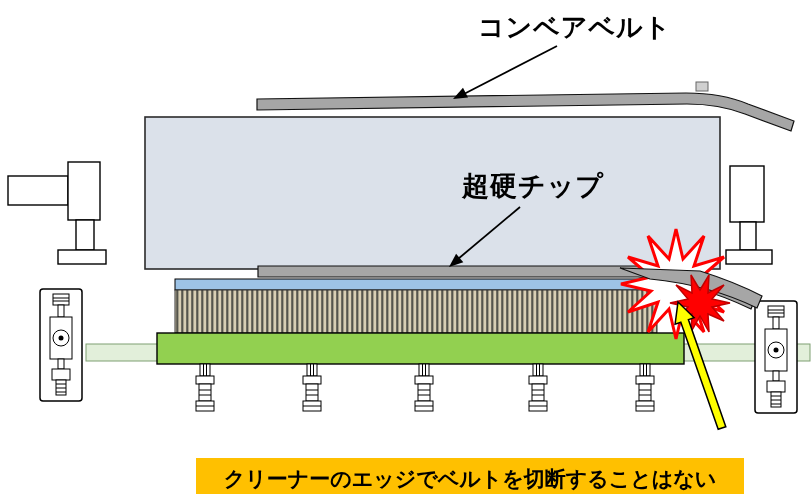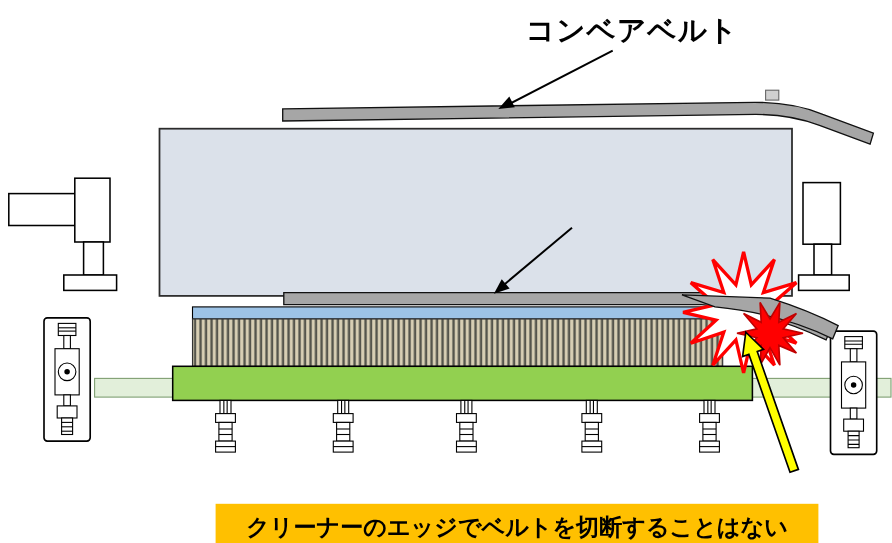--- a/index.html
+++ b/index.html
@@ -109,16 +109,17 @@
     </g>
 
     <g stroke="#000">
       <line x1="520" y1="207" x2="458" y2="259" stroke-width="1.8"></line>
       <polygon points="449,267 456.1,253.8 463.3,262.2" fill="#000" stroke="none"></polygon>
     </g>
   </svg>
 
   <div class="lbl lbl-belt">コンベアベルト</div>
 
+  <div class="lbl lbl-tip">超硬チップ</div>
 
   <div class="banner">クリーナーのエッジでベルトを切断することはない</div>
 
 </div>
 
 </body></html>

